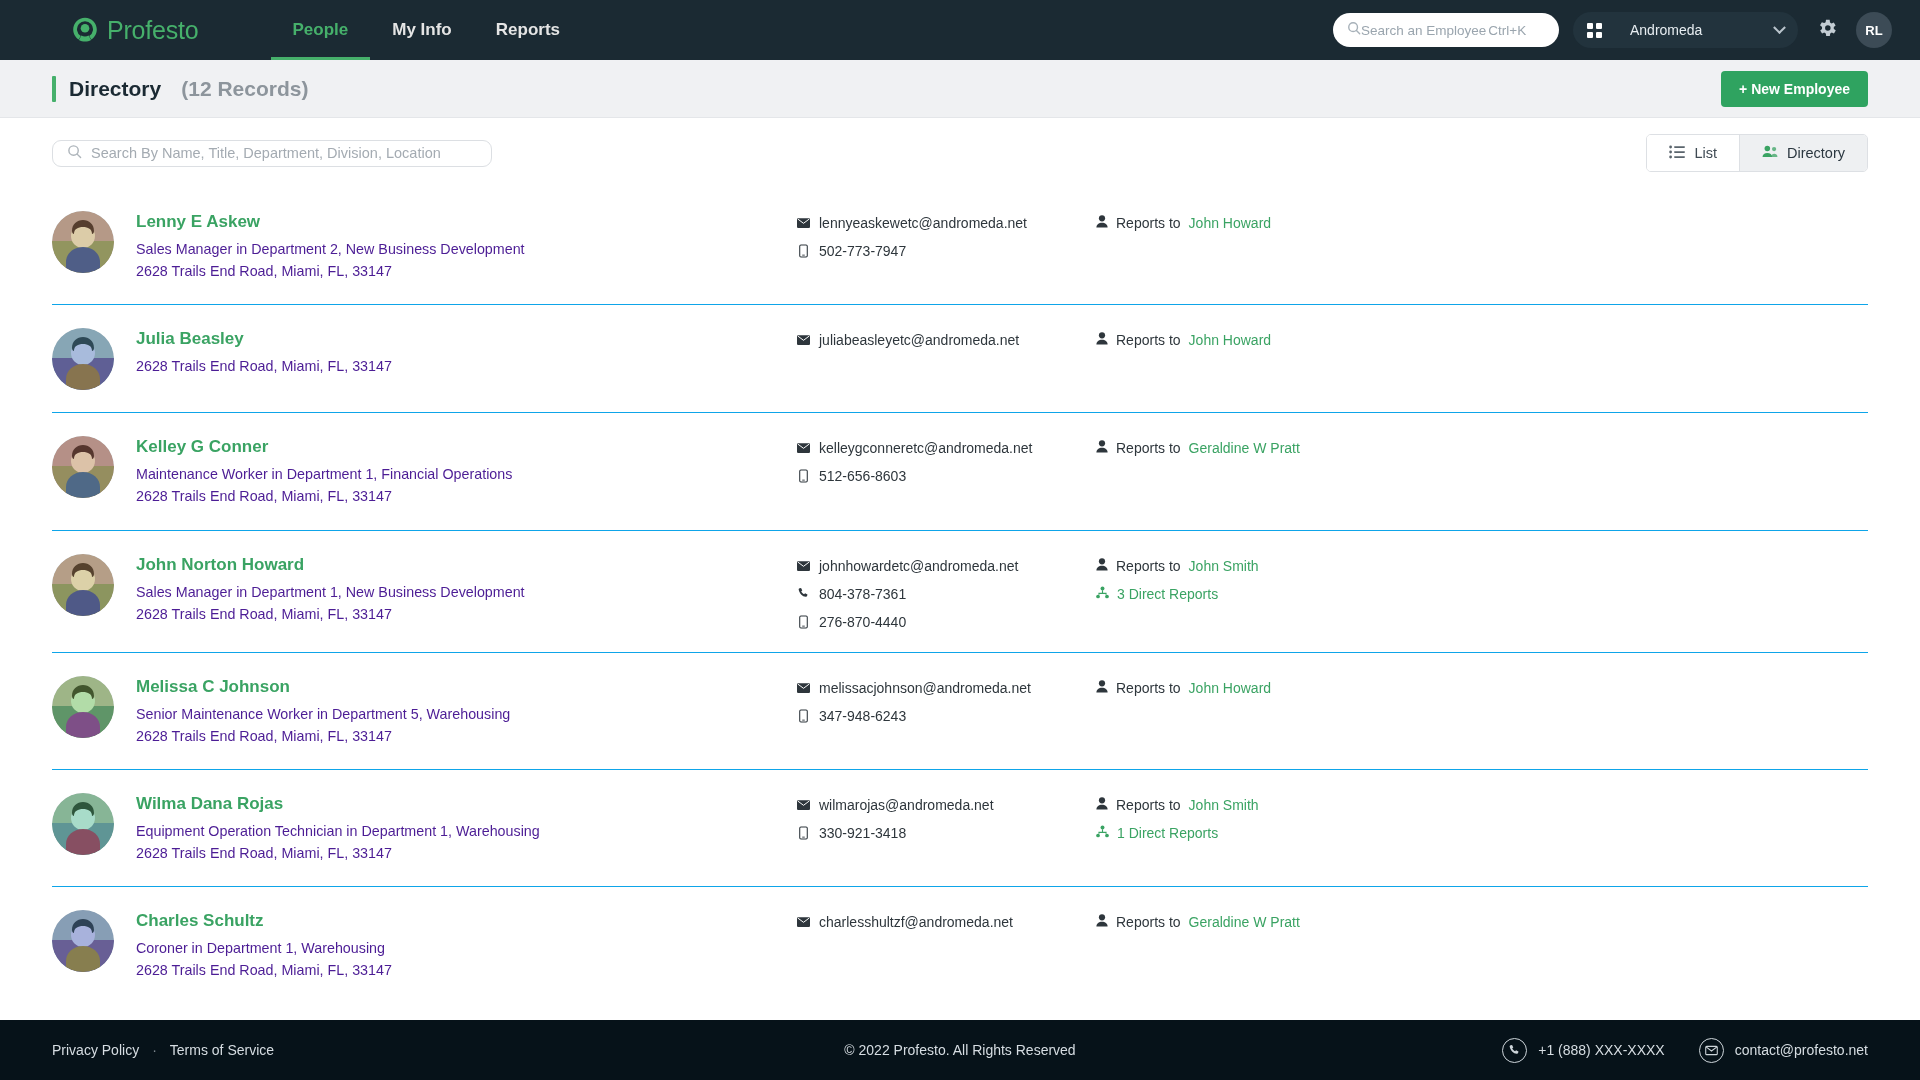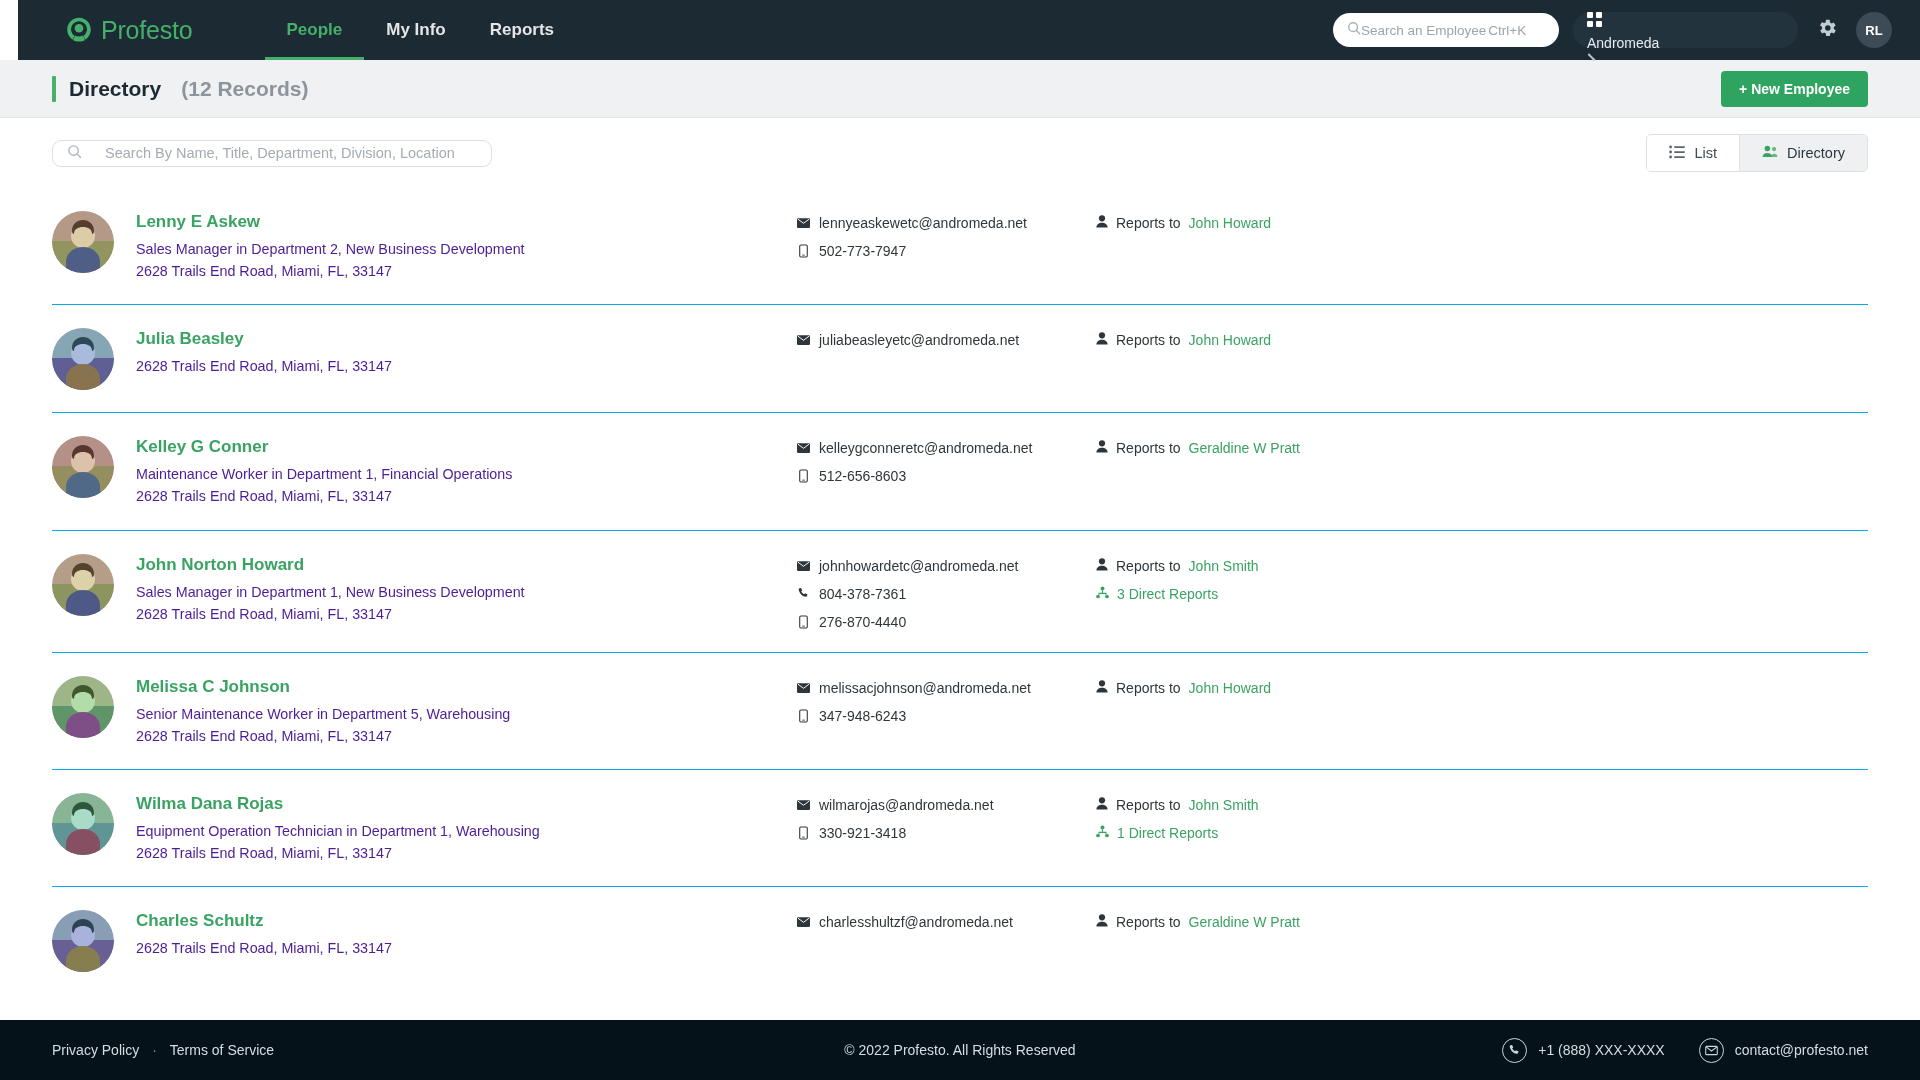--- a/index.html
+++ b/index.html
@@ -9,23 +9,22 @@
     background: #ffffff;
     overflow: hidden;
   }
   body { display: flex; flex-direction: column; }
 
   
   .topnav {
     height: 60px; flex: 0 0 60px;
     background: #1b2a33;
     display: flex; align-items: center;
-    padding: 0 28px 0 48px;
+    padding: 0 28px 0 72px;
     position: relative;
-    margin-left: 18px;
   }
   .brand { display: flex; align-items: center; gap: 9px; }
   .brand-mark { width: 26px; height: 26px; display: block; }
   .brand-name {
     color: #46b06b; font-size: 25px; font-weight: 500;
     letter-spacing: -0.2px;
   }
   .nav-links { display: flex; align-items: center; height: 60px; margin-left: 72px; }
   .nav-link {
     color: #e5e5e5; font-size: 17px; font-weight: 600;
@@ -42,23 +41,22 @@
   }
   .search-pill {
     width: 226px; height: 34px; background: #ffffff; border-radius: 17px;
     display: flex; align-items: center; gap: 0; padding: 0 14px;
     cursor: text;
   }
   .search-pill .ph { color: #9aa5ae; font-size: 13.5px; white-space: nowrap; }
   .search-pill .kbd { color: #9aa5ae; font-size: 13.5px; margin-left: 2px; }
   .company-pill {
     width: 225px; height: 36px; background: #22333d; border-radius: 18px;
-    display: flex; gap: 8px; padding: 0 14px;
+    display: flex; align-items: center; gap: 28px; padding: 0 14px;
     cursor: pointer;
-    flex-direction: column;
   }
   .company-pill .cname { color: #e7edf1; font-size: 14px; flex: 1; white-space: nowrap; }
   .grid-icon { width: 15px; height: 15px; display: grid;
     grid-template-columns: 6px 6px; grid-template-rows: 6px 6px; gap: 3px; }
   .grid-icon i { display: block; background: #ffffff; border-radius: 1px; }
   .chev { width: 9px; height: 9px; border-right: 2px solid #b9c4cc;
     border-bottom: 2px solid #b9c4cc; transform: rotate(45deg) translate(-2px,-2px); }
   .gear-btn { width: 30px; height: 30px; display: flex; align-items: center;
     justify-content: center; cursor: pointer; }
   .avatar-btn {
@@ -83,21 +81,21 @@
     padding: 0 18px; height: 36px; cursor: pointer; white-space: nowrap;
   }
 
   
   .toolbar {
     flex: 0 0 70px; display: flex; align-items: center;
     padding: 0 52px; background: #ffffff;
   }
   .dir-search {
     width: 440px; height: 27px; border: 1px solid #dcdfe3; border-radius: 9px;
-    display: flex; align-items: center; gap: 23px; padding: 0 14px; cursor: text;
+    display: flex; align-items: center; gap: 9px; padding: 0 14px; cursor: text;
   }
   .dir-search .ph { color: #a4abb2; font-size: 14.5px; }
   .seg {
     margin-left: auto; display: flex; border: 1px solid #dde0e4;
     border-radius: 5px; overflow: hidden; height: 38px;
   }
   .seg-btn {
     display: flex; align-items: center; gap: 9px; padding: 0 22px;
     font-size: 14.5px; color: #3f4a53; background: #ffffff; cursor: pointer;
     border: none; height: 100%;
@@ -584,21 +582,21 @@
           </defs>
           <g clip-path="url(#c6)">
             <rect width="62" height="62" fill="hsl(210,24%,62%)"></rect>
             <rect y="30" width="62" height="32" fill="hsl(250,22%,48%)"></rect>
             <circle cx="31" cy="25" r="12" fill="hsl(228,42%,76%)"></circle>
             <path d="M31 36c10 0 17 7 17 15v11H14V51c0-8 7-15 17-15z" fill="hsl(50,26%,42%)"></path>
             <path d="M20 20c0-7 5-11 11-11s11 4 11 11c0 2-1 3-2 3 0-5-4-7-9-7s-9 2-9 7c-1 0-2-1-2-3z" fill="hsl(210,30%,26%)"></path>
           </g>
         </svg>
       </div>
-      <div class="col-name"><div class="emp-name">Charles Schultz</div><div class="emp-meta">2628 Trails End Road, Miami, FL, 33147</div></div>
+      <div class="col-name"><div class="emp-name">Charles Schultz</div><div class="emp-meta">Coroner in Department 1, Warehousing</div><div class="emp-meta">2628 Trails End Road, Miami, FL, 33147</div></div>
       <div class="col-contact">
         <div class="cline">
           <span class="ico">
             <svg width="13" height="10" viewBox="0 0 16 12">
               <rect x="0" y="0" width="16" height="12" rx="1" fill="#2e363c"></rect>
               <path d="M0.8 1 8 6.4 15.2 1" fill="none" stroke="#ffffff" stroke-width="1.2"></path>
             </svg>
           </span>
           <span>charlesshultzf@andromeda.net</span>
         </div>

